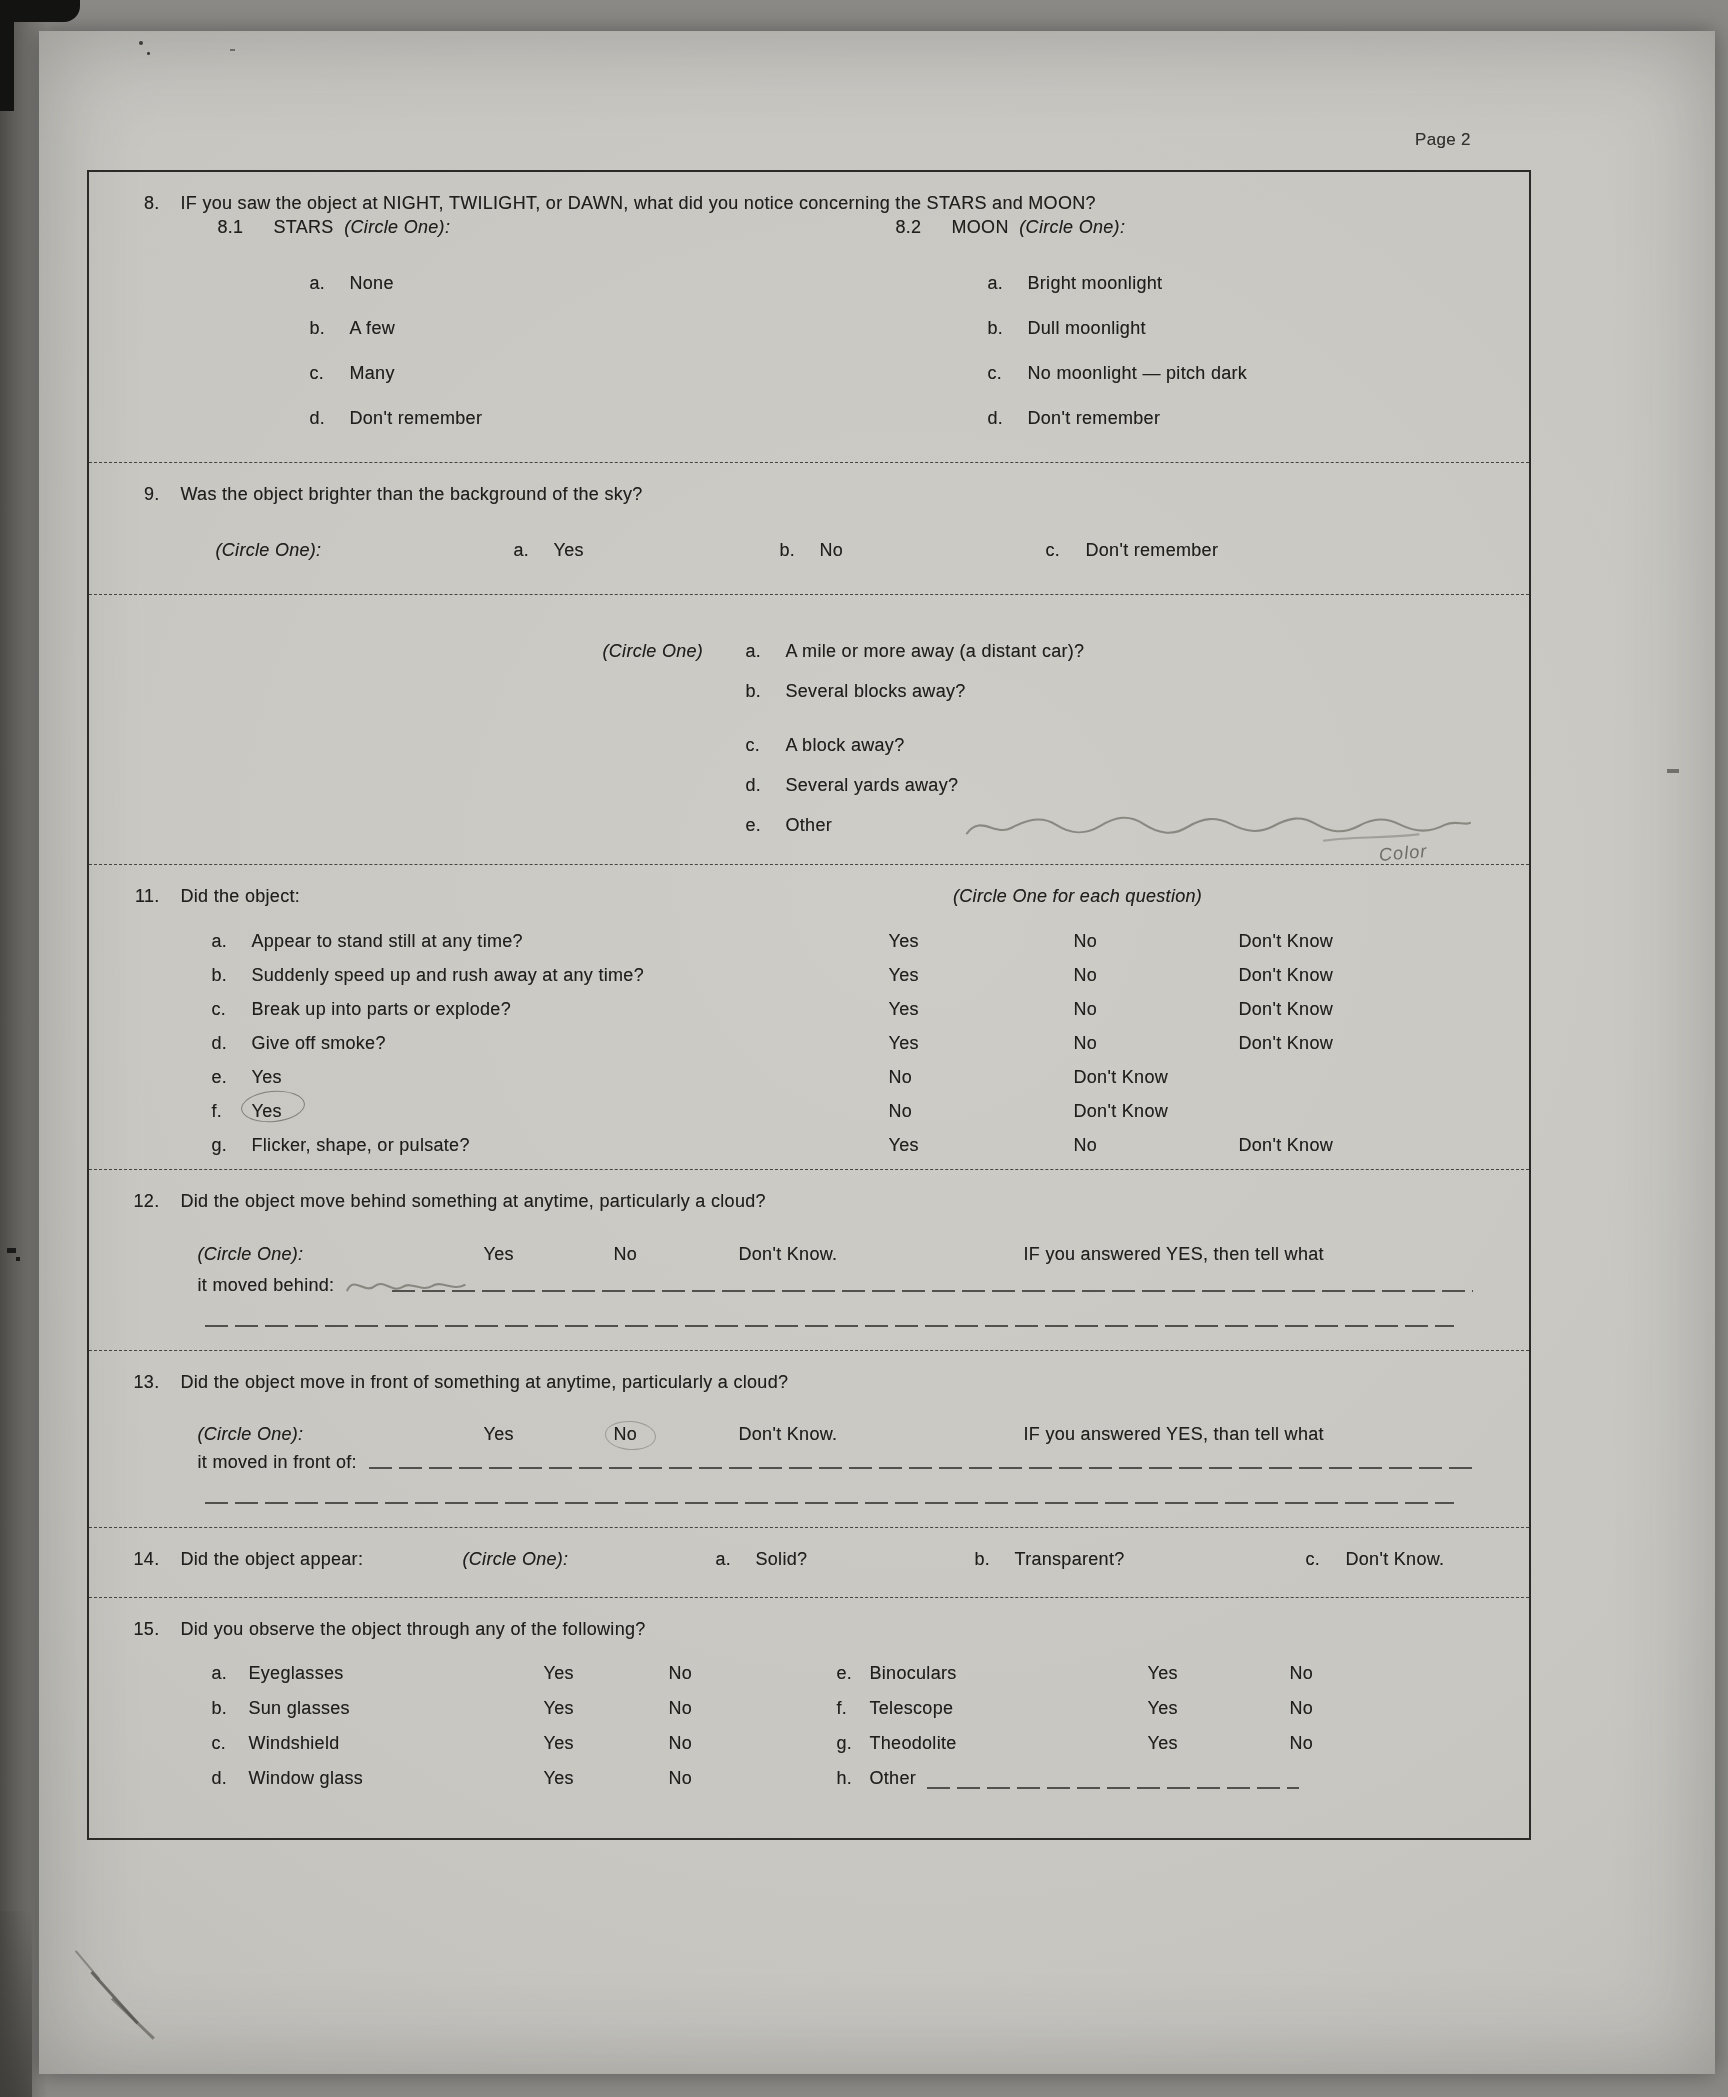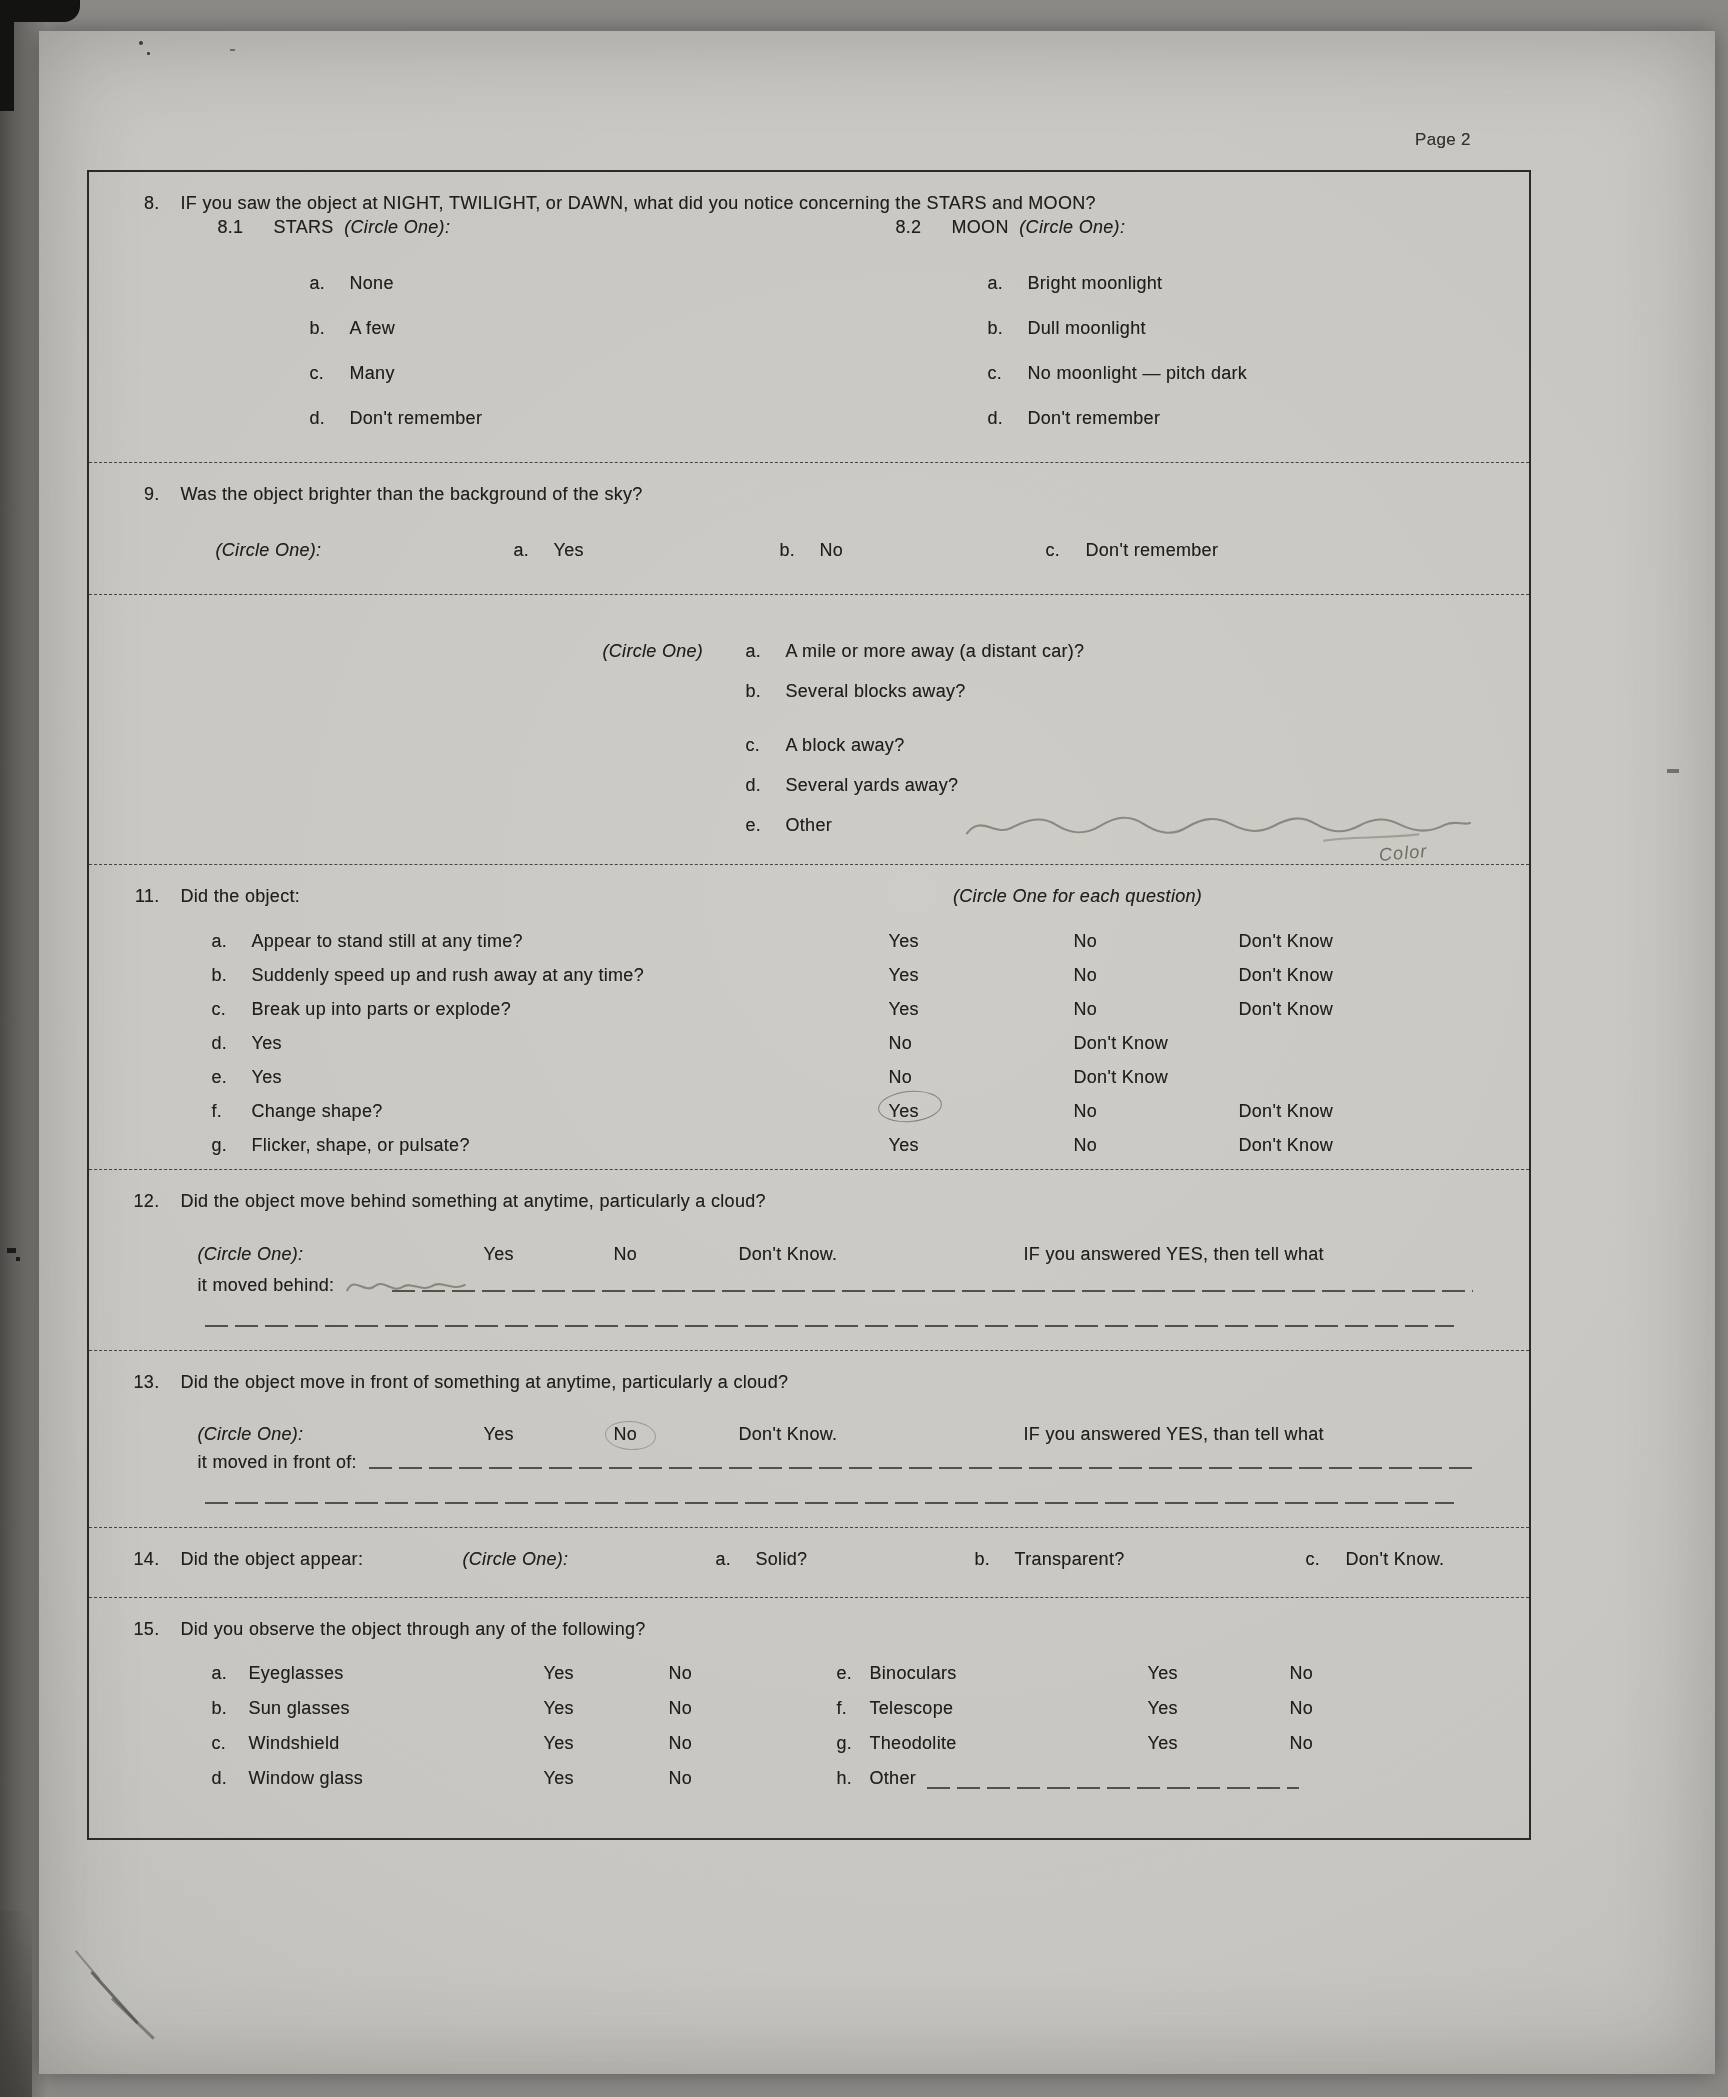--- a/index.html
+++ b/index.html
@@ -224,33 +224,33 @@
         </div>
         <div class="q11-row">
           <span class="L">c.</span>
           <span>Break up into parts or explode?</span>
           <span><span>Yes</span></span>
           <span><span>No</span></span>
           <span><span>Don't Know</span></span>
         </div>
         <div class="q11-row">
           <span class="L">d.</span>
+          <span>Give off smoke?</span>
           <span><span>Yes</span></span>
           <span><span>No</span></span>
           <span><span>Don't Know</span></span>
         </div>
         <div class="q11-row">
           <span class="L">e.</span>
           <span><span>Yes</span></span>
           <span><span>No</span></span>
           <span><span>Don't Know</span></span>
         </div>
         <div class="q11-row">
           <span class="L">f.</span>
-          <span>Change shape?</span>
           <span><span class="circle-yes">Yes</span></span>
           <span><span>No</span></span>
           <span><span>Don't Know</span></span>
         </div>
         <div class="q11-row">
           <span class="L">g.</span>
           <span>Flicker, shape, or pulsate?</span>
           <span><span>Yes</span></span>
           <span><span>No</span></span>
           <span><span>Don't Know</span></span>

